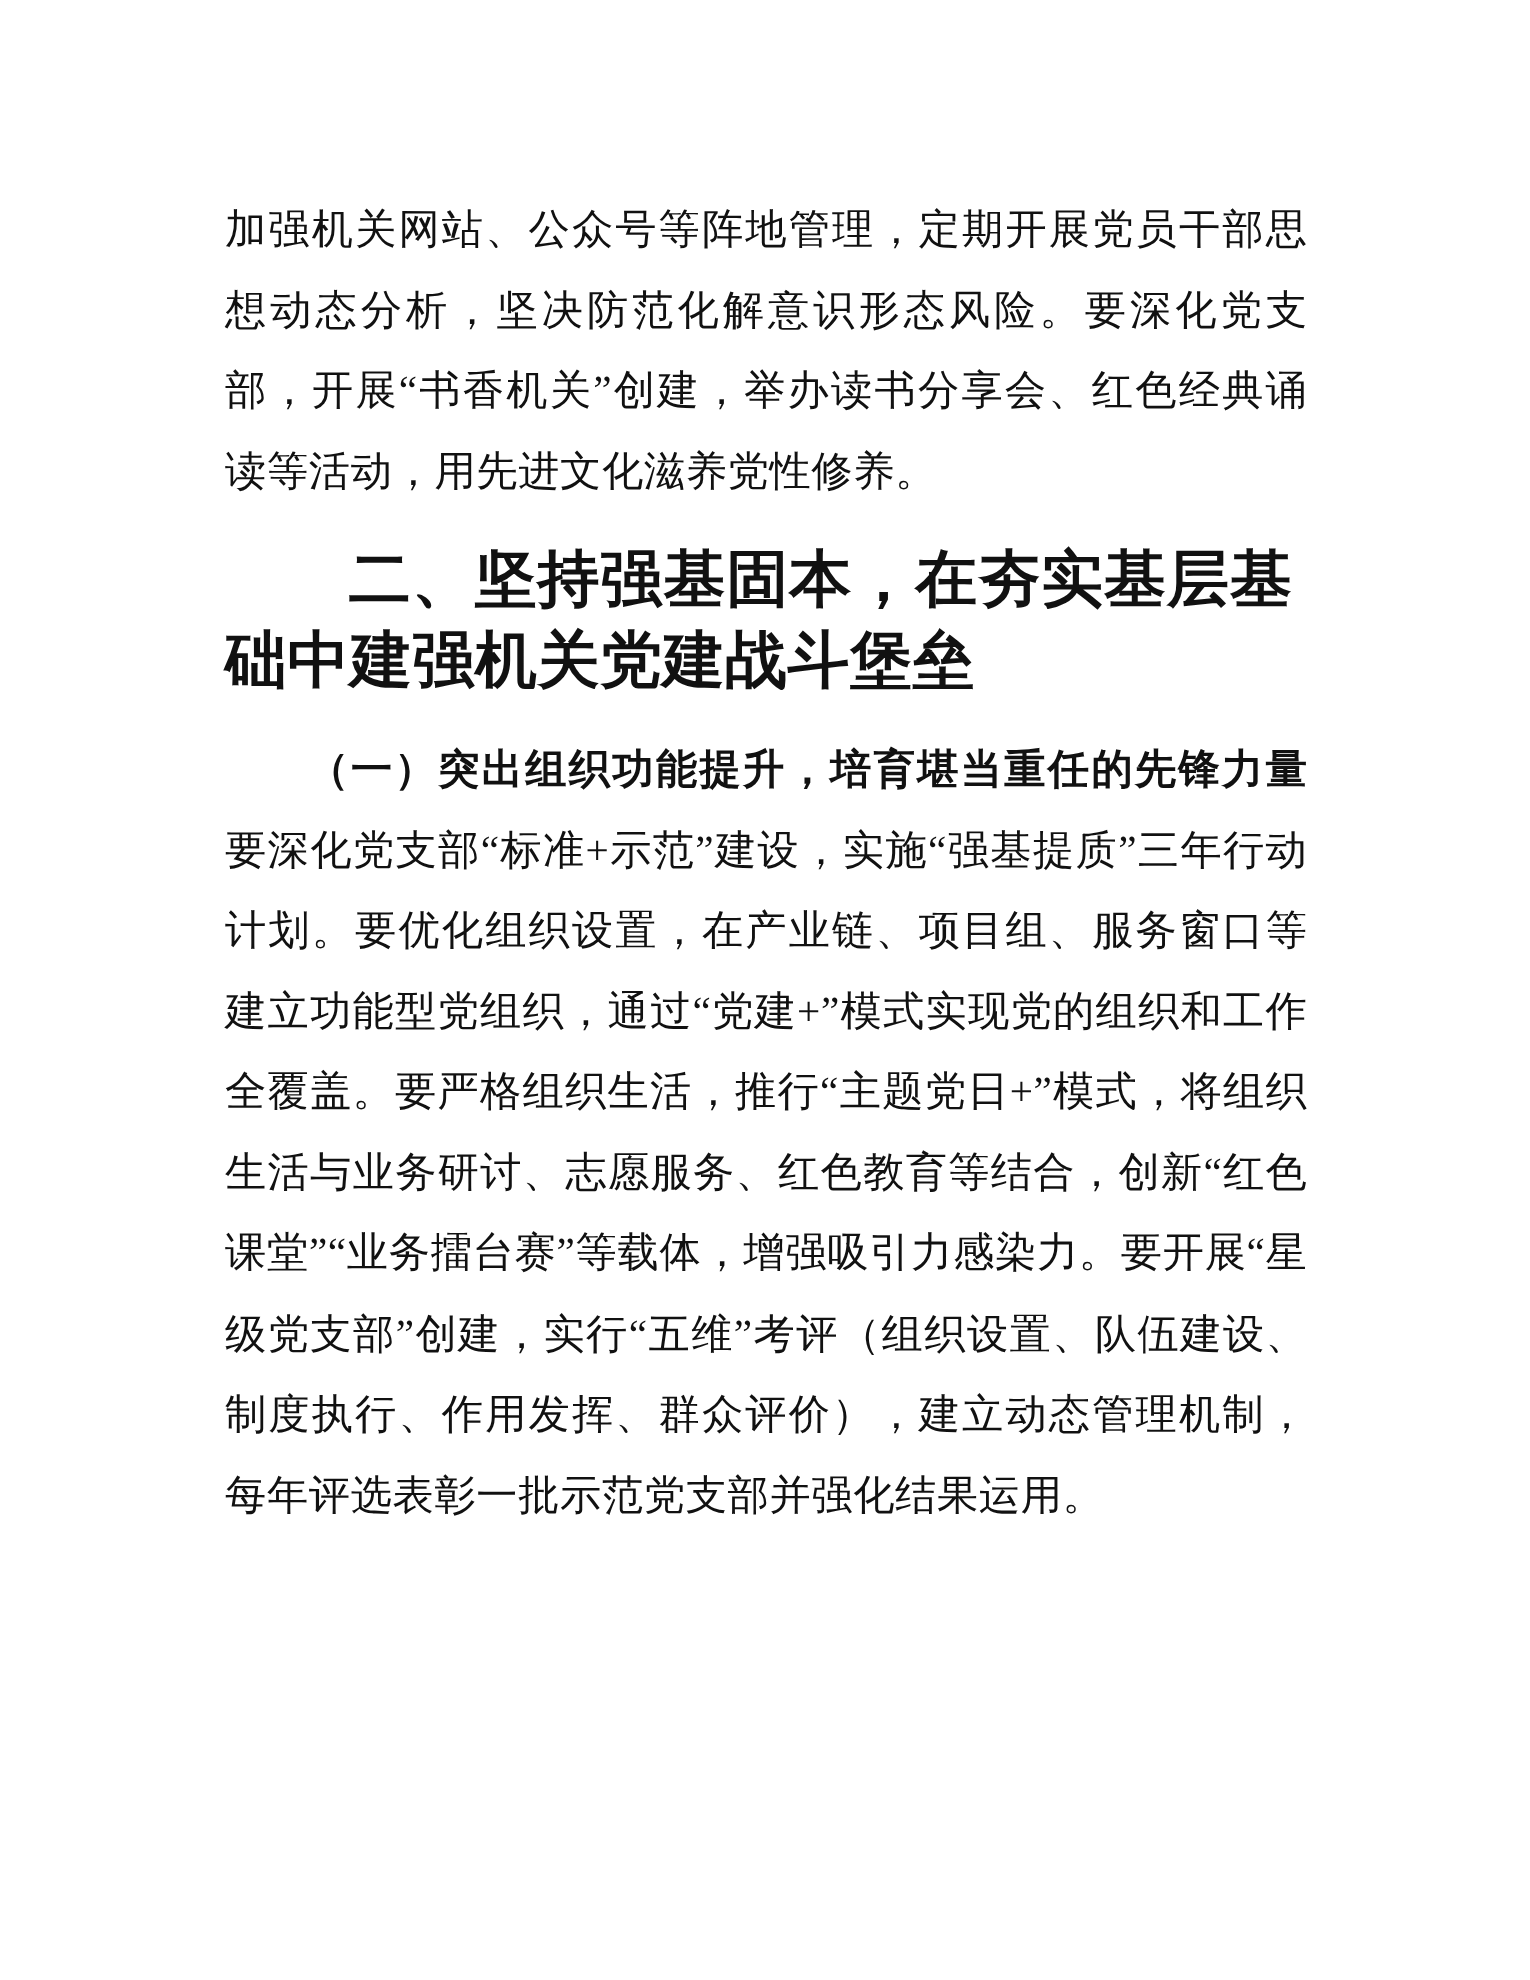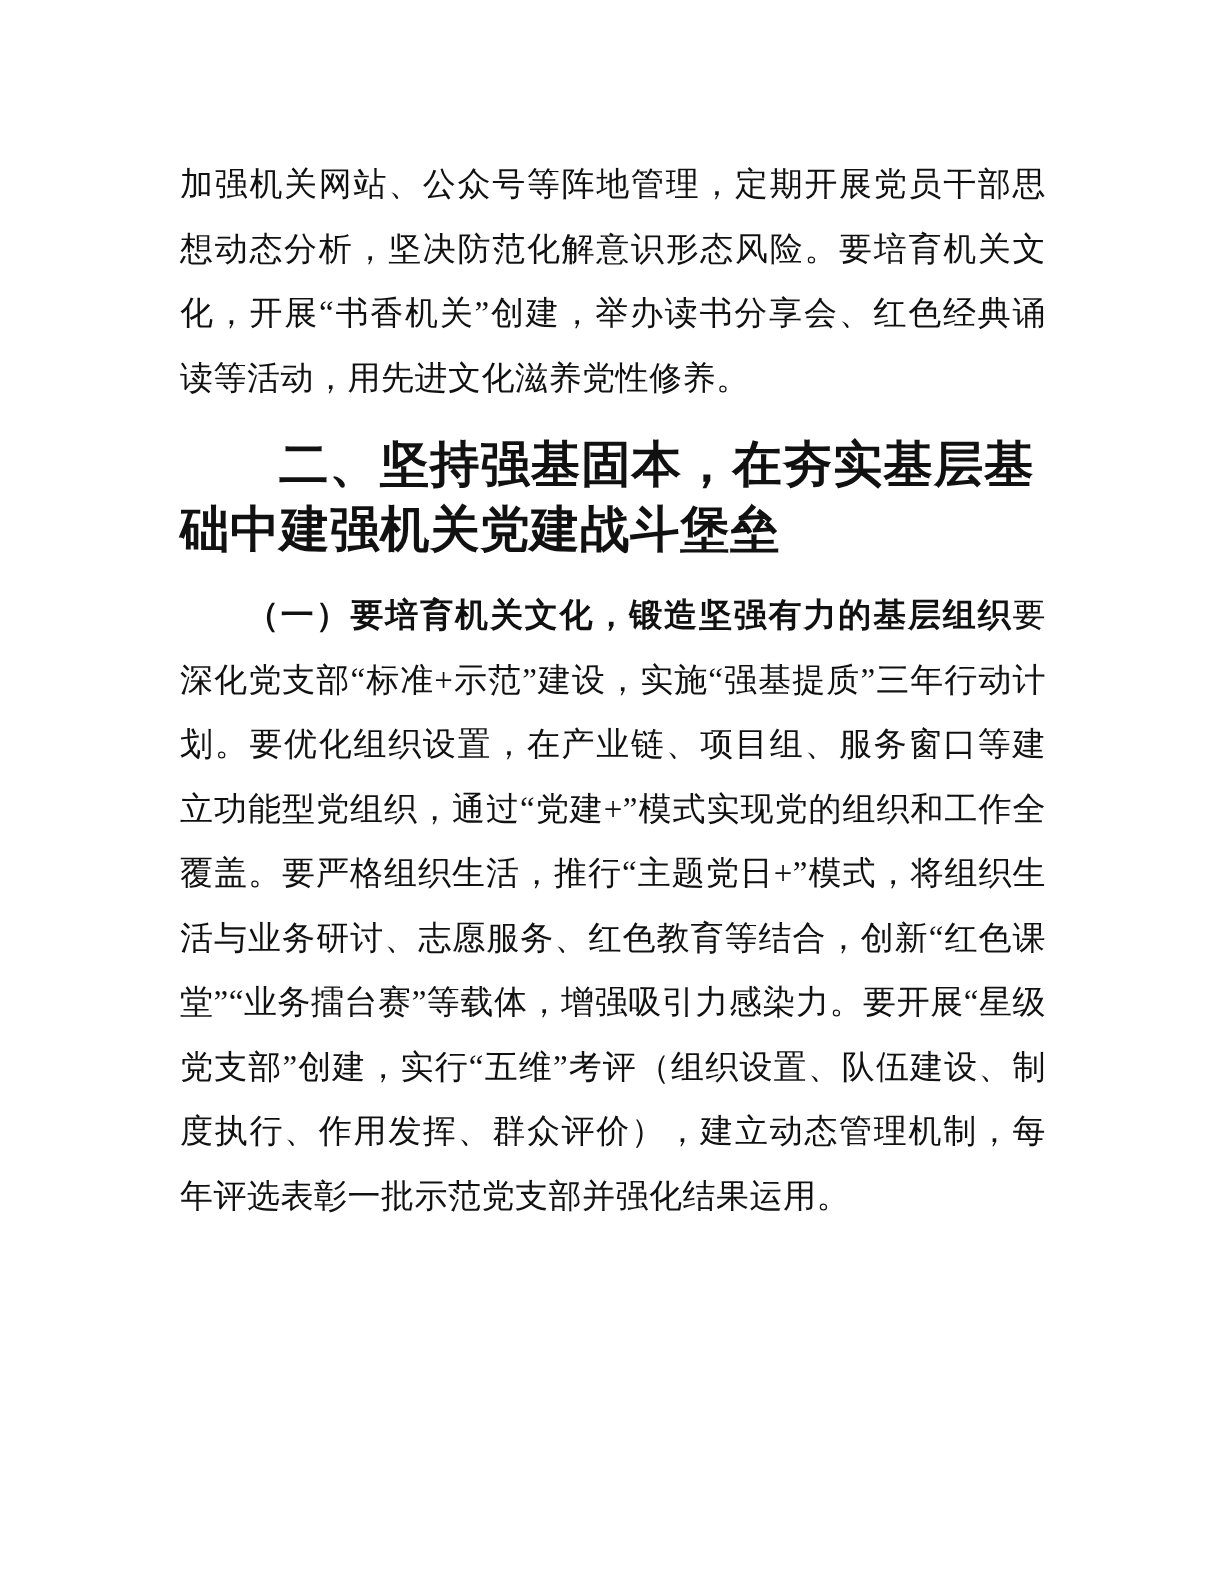--- a/index.html
+++ b/index.html
@@ -46,21 +46,21 @@
     font-weight: 700;
     font-family: "Liberation Sans", sans-serif;
   }
 </style>
 </head>
 <body>
 
 <div class="page">
   <div class="content">
 
-    <p class="para no-indent">加强机关网站、公众号等阵地管理，定期开展党员干部思想动态分析，坚决防范化解意识形态风险。要培育机关文化，开展“书香机关”创建，举办读书分享会、红色经典诵读等活动，用先进文化滋养党性修养。</p>
+    <p class="para no-indent">加强机关网站、公众号等阵地管理，定期开展党员干部思想动态分析，坚决防范化解意识形态风险。要深化党支部，开展“书香机关”创建，举办读书分享会、红色经典诵读等活动，用先进文化滋养党性修养。</p>
 
     <h2 class="heading">二、坚持强基固本，在夯实基层基础中建强机关党建战斗堡垒</h2>
 
-    <p class="para"><span class="lead">（一）要培育机关文化，锻造坚强有力的基层组织</span><span>要深化党支部“标准+示范”建设，实施“强基提质”三年行动计划。要优化组织设置，在产业链、项目组、服务窗口等建立功能型党组织，通过“党建+”模式实现党的组织和工作全覆盖。要严格组织生活，推行“主题党日+”模式，将组织生活与业务研讨、志愿服务、红色教育等结合，创新“红色课堂”“业务擂台赛”等载体，增强吸引力感染力。要开展“星级党支部”创建，实行“五维”考评（组织设置、队伍建设、制度执行、作用发挥、群众评价），建立动态管理机制，每年评选表彰一批示范党支部并强化结果运用。</span></p>
+    <p class="para"><span class="lead">（一）突出组织功能提升，培育堪当重任的先锋力量</span><span>要深化党支部“标准+示范”建设，实施“强基提质”三年行动计划。要优化组织设置，在产业链、项目组、服务窗口等建立功能型党组织，通过“党建+”模式实现党的组织和工作全覆盖。要严格组织生活，推行“主题党日+”模式，将组织生活与业务研讨、志愿服务、红色教育等结合，创新“红色课堂”“业务擂台赛”等载体，增强吸引力感染力。要开展“星级党支部”创建，实行“五维”考评（组织设置、队伍建设、制度执行、作用发挥、群众评价），建立动态管理机制，每年评选表彰一批示范党支部并强化结果运用。</span></p>
 
 
   </div>
 </div>
 
 </body></html>

